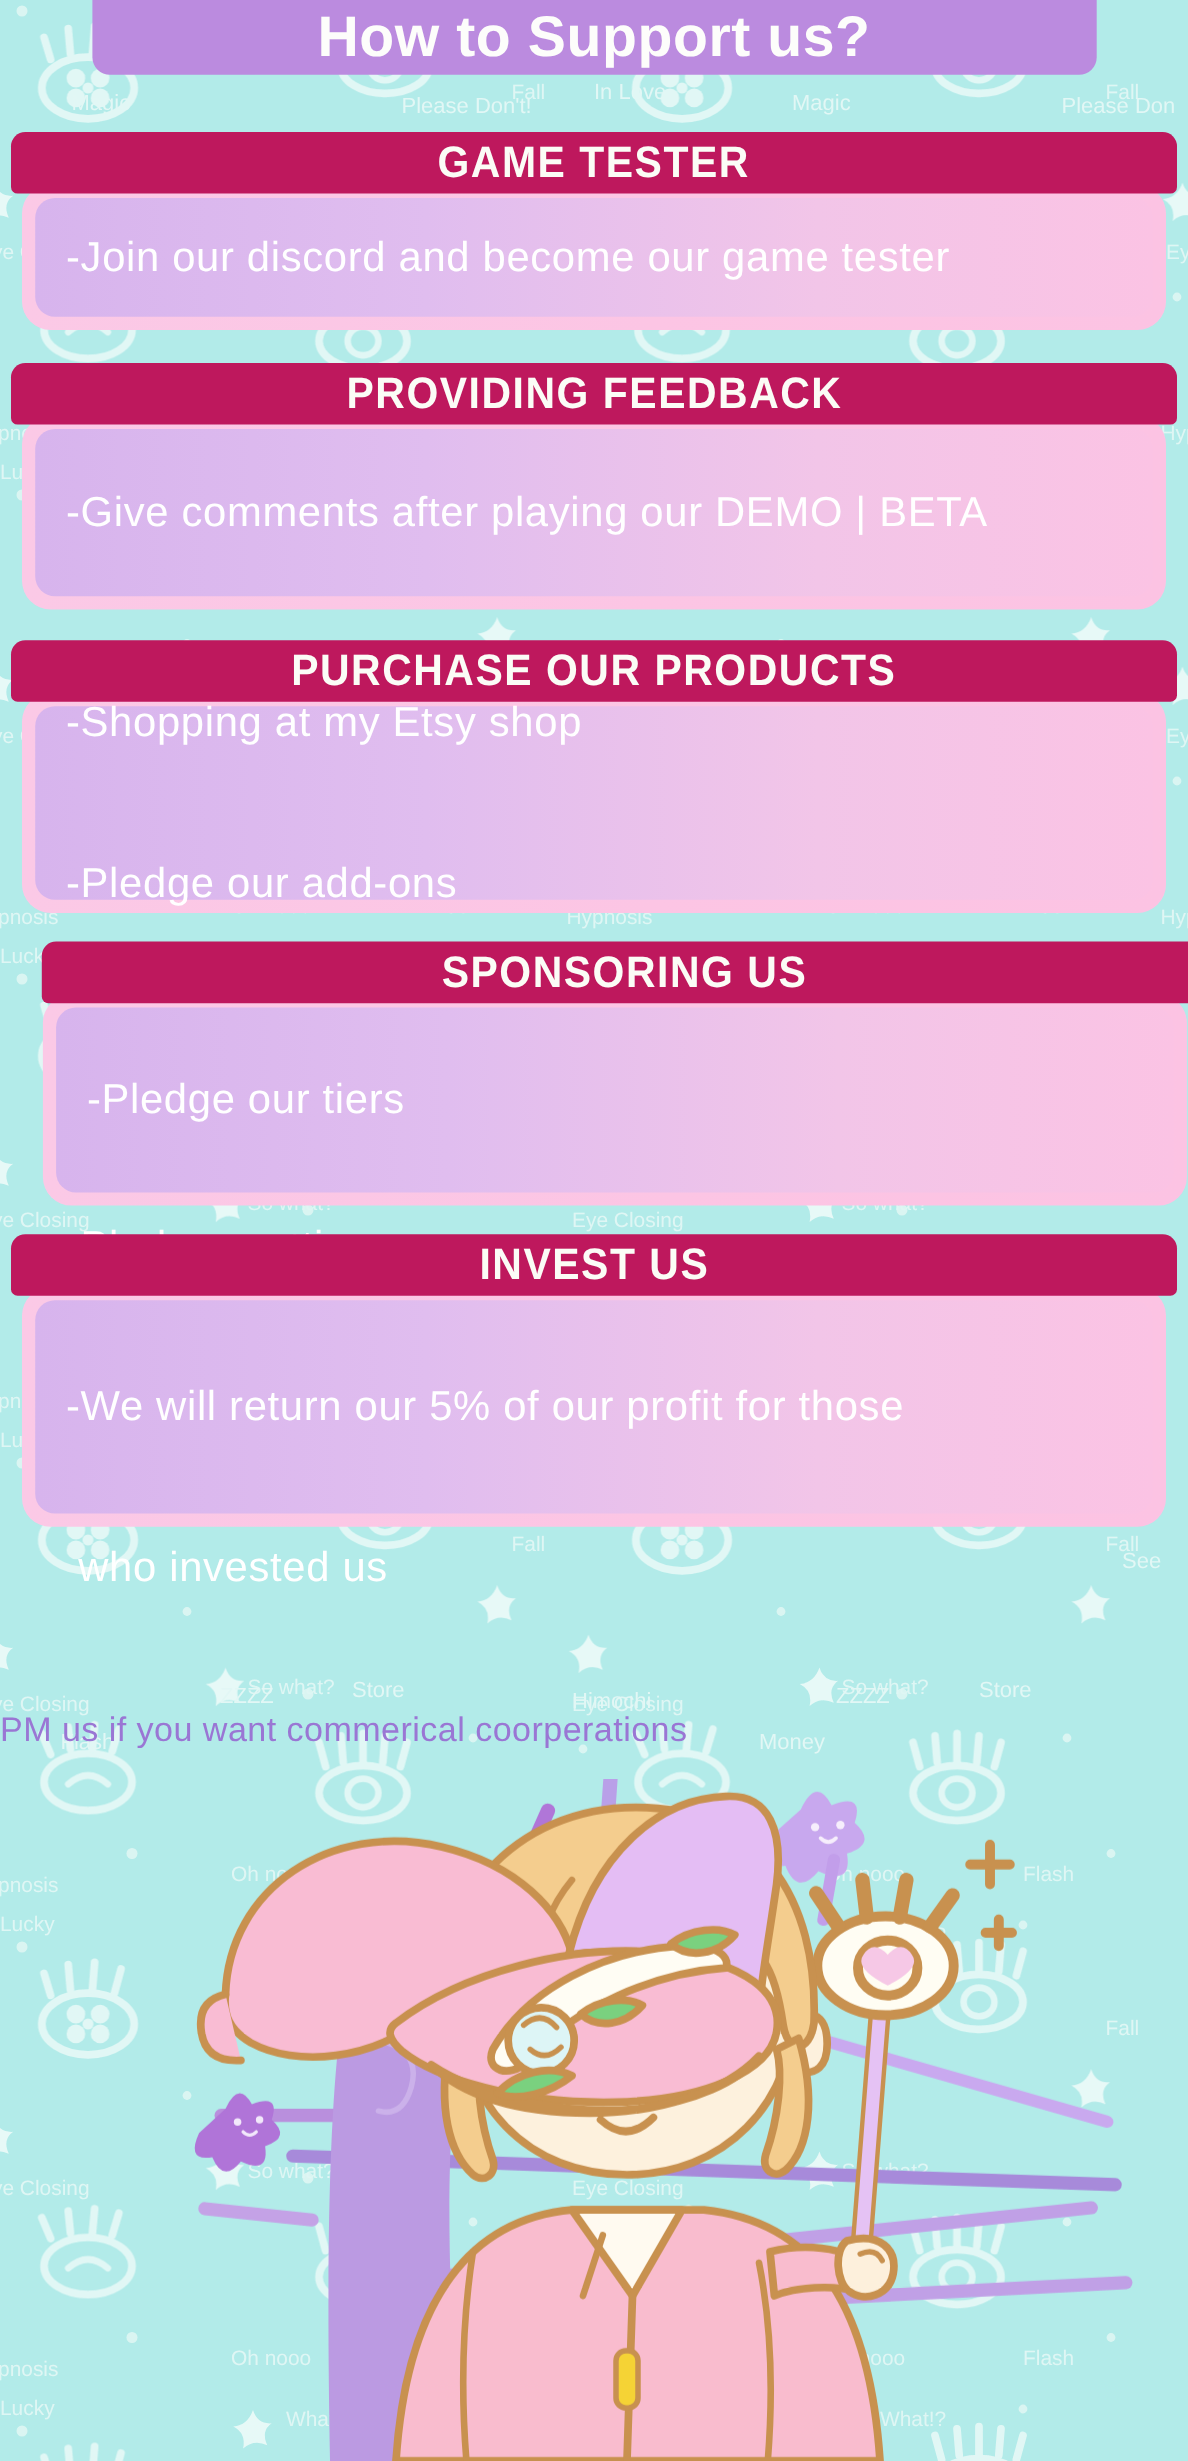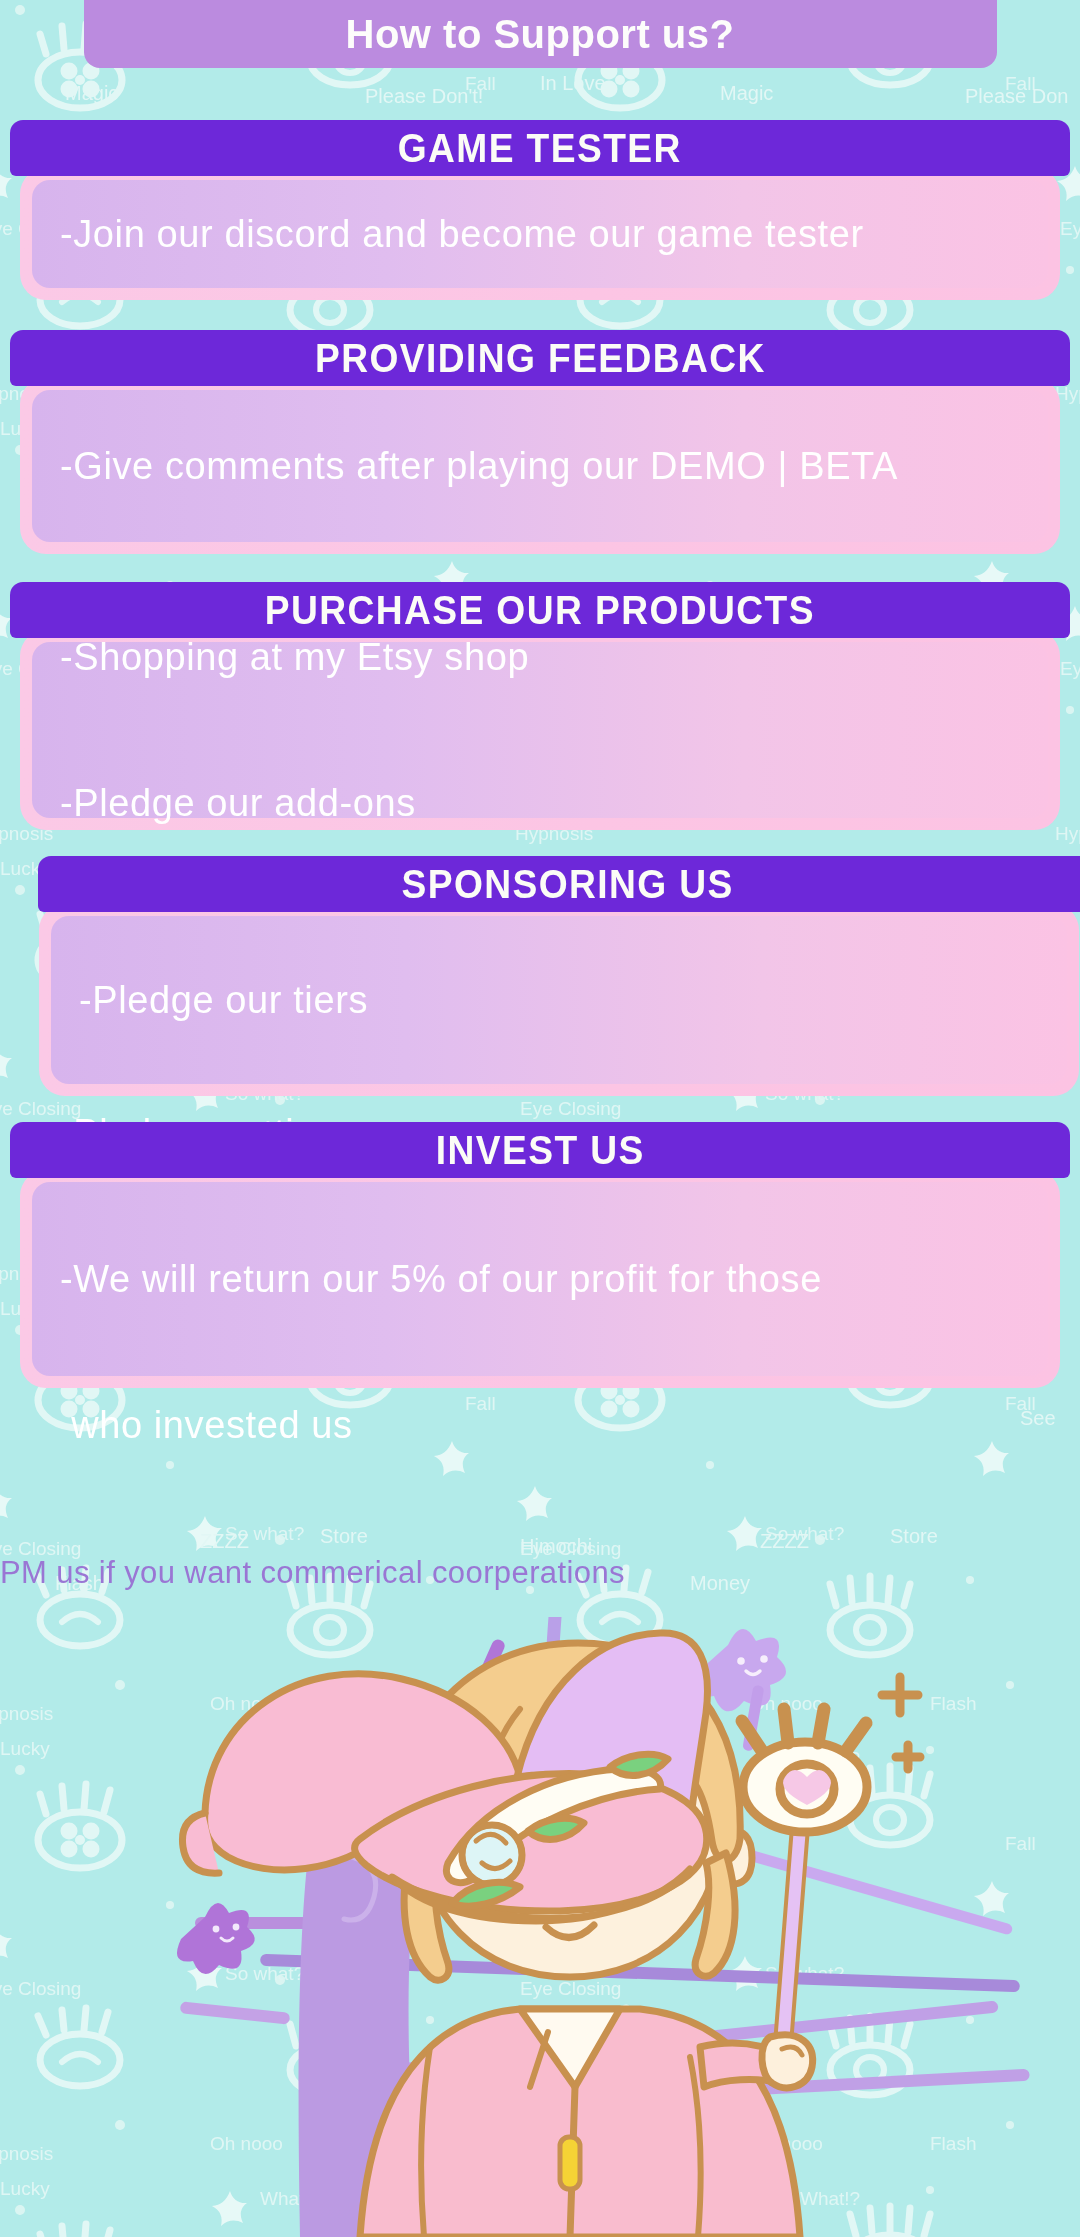--- a/index.html
+++ b/index.html
@@ -44,29 +44,29 @@
   .title-bar .txt {
     color: #fdfdfb;
     font-size: 40px;
     font-weight: 700;
     letter-spacing: 1px;
     line-height: 1;
     text-align: center;
     white-space: nowrap;
   }
   #main-title-bar { height: 68px; border-radius: 0 0 16px 16px; margin-top: 0; }
-  #main-title-bar .txt { font-size: 40px; letter-spacing: 0.5px; }
+  #main-title-bar .txt { font-size: 52px; letter-spacing: 0.5px; }
 
   .section { position: relative; }
   .section-head {
     position: relative;
     margin: 0 auto;
     width: 1060px;
     min-height: 56px;
-    background: #6d28d9;
+    background: #be185d;
     border-radius: 13px 13px 6px 6px;
     display: flex;
     align-items: center;
     justify-content: center;
     z-index: 2;
   }
   .section-head .txt {
     color: #fbfcf6;
     font-size: 40px;
     font-weight: 700;

